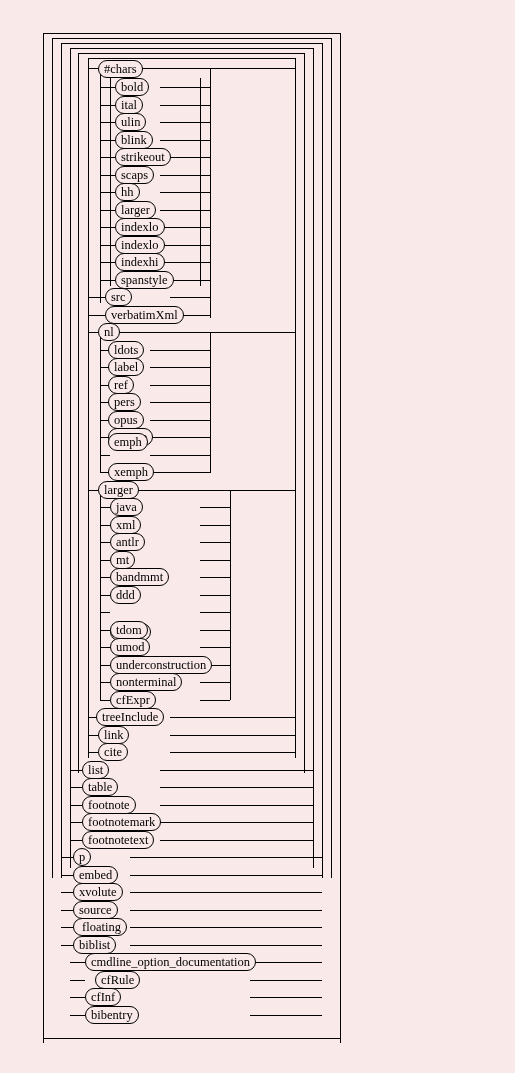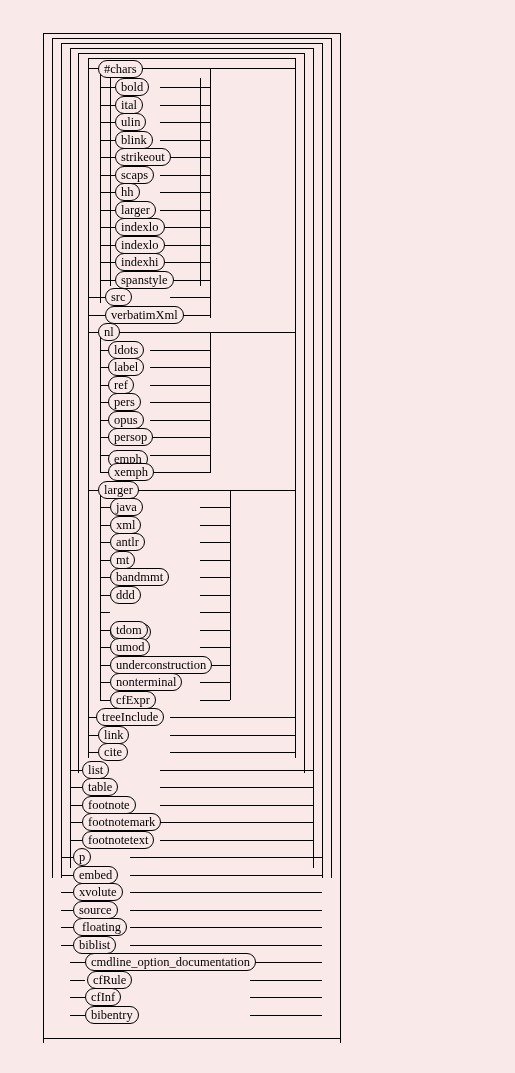--- a/index.html
+++ b/index.html
@@ -140,21 +140,21 @@
       <div class="hline" style="left: 150px; top: 402px; width: 60px;"></div>
       <div class="node" style="left: 108px; top: 393px;"><span>pers</span></div>
       <div class="hline" style="left: 100px; top: 419.5px; width: 10px;"></div>
       <div class="hline" style="left: 150px; top: 419.5px; width: 60px;"></div>
       <div class="node" style="left: 108px; top: 410.5px;"><span>opus</span></div>
       <div class="hline" style="left: 100px; top: 437px; width: 10px;"></div>
       <div class="hline" style="left: 150px; top: 437px; width: 60px;"></div>
       <div class="node" style="left: 108px; top: 428px;"><span>persop</span></div>
       <div class="hline" style="left: 100px; top: 454.5px; width: 10px;"></div>
       <div class="hline" style="left: 150px; top: 454.5px; width: 60px;"></div>
-      <div class="node" style="left: 108px; top: 450px;"><span>emph</span></div>
+      <div class="node" style="left: 108px; top: 433px;"><span>emph</span></div>
       <div class="hline" style="left: 100px; top: 472px; width: 10px;"></div>
       <div class="hline" style="left: 150px; top: 472px; width: 60px;"></div>
       <div class="node" style="left: 108px; top: 463px;"><span>xemph</span></div>
       <div class="hline" style="left: 88px; top: 489.5px; width: 10px;"></div>
       <div class="hline" style="left: 135px; top: 489.5px; width: 160px;"></div>
       <div class="node" style="left: 98px; top: 480.5px;"><span>larger</span></div>
       <div class="vline" style="left: 100px; top: 490px; height: 210px;"></div>
       <div class="vline" style="left: 230px; top: 490px; height: 210px;"></div>
       <div class="hline" style="left: 100px; top: 507px; width: 10px;"></div>
       <div class="hline" style="left: 200px; top: 507px; width: 30px;"></div>
@@ -232,21 +232,21 @@
       <div class="hline" style="left: 130px; top: 927px; width: 192px;"></div>
       <div class="node" style="left: 73px; top: 918px; padding-left: 8px;"><span>floating</span></div>
       <div class="hline" style="left: 61px; top: 944.5px; width: 12px;"></div>
       <div class="hline" style="left: 130px; top: 944.5px; width: 192px;"></div>
       <div class="node" style="left: 73px; top: 935.5px;"><span>biblist</span></div>
       <div class="hline" style="left: 70px; top: 962px; width: 15px;"></div>
       <div class="hline" style="left: 250px; top: 962px; width: 72px;"></div>
       <div class="node" style="left: 85px; top: 953px;"><span>cmdline_option_documentation</span></div>
       <div class="hline" style="left: 70px; top: 979.5px; width: 15px;"></div>
       <div class="hline" style="left: 250px; top: 979.5px; width: 72px;"></div>
-      <div class="node" style="left: 87px; top: 970.5px;"><span>cfRule</span></div>
+      <div class="node" style="left: 95px; top: 970.5px;"><span>cfRule</span></div>
       <div class="hline" style="left: 70px; top: 997px; width: 15px;"></div>
       <div class="hline" style="left: 250px; top: 997px; width: 72px;"></div>
       <div class="node" style="left: 85px; top: 988px;"><span>cfInf</span></div>
       <div class="hline" style="left: 70px; top: 1014.5px; width: 15px;"></div>
       <div class="hline" style="left: 250px; top: 1014.5px; width: 72px;"></div>
       <div class="node" style="left: 85px; top: 1005.5px;"><span>bibentry</span></div>
       <div class="hline" style="left: 43px; top: 1038px; width: 297px;"></div>
     </div>
 </div>
 

